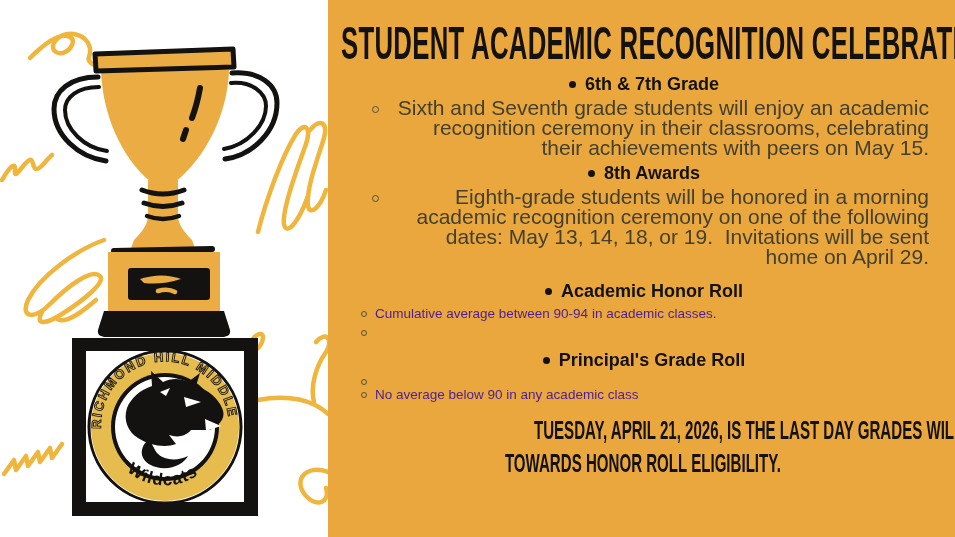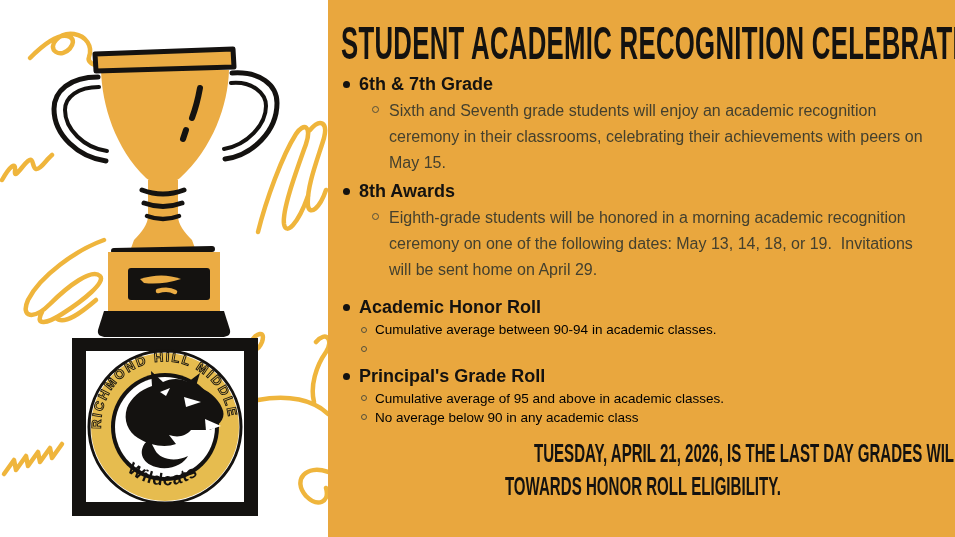--- a/index.html
+++ b/index.html
@@ -12,31 +12,31 @@
   .canvas{position:relative;width:955px;height:537px;overflow:hidden;background:var(--white,#fff);}
   .left-panel{position:absolute;left:0;top:0;width:328px;height:537px;background:var(--white,#fff);}
   .left-panel svg{display:block;width:328px;height:537px;}
   .right-panel{position:absolute;left:328px;top:0;width:627px;height:537px;
     background:var(--gold-bg,#E9A73E);padding:18px 10px 0 13px;}
   
   .cond{display:inline-block;font-weight:bold;white-space:nowrap;color:var(--ink,#141210);}
   h1{line-height:46px;margin:2px 0 7px 0;height:46px;}
   h1 .cond{font-size:46px;transform:scaleX(0.56);transform-origin:0 50%;letter-spacing:0.5px;}
   
-  .h-row{display:flex;align-items:center;margin:3px 0 2px 2px;}
+  .h-row{display:flex;align-items:center;margin:3px 0 2px 2px;justify-content:center;}
   .b-dot{width:7px;height:7px;border-radius:50%;background:var(--ink,#141210);margin:0 9px 0 0;flex:none;}
   .h-text{font-size:18px;font-weight:bold;color:var(--ink,#141210);line-height:23px;}
   .s-row{display:flex;align-items:flex-start;}
   .s-row.large{margin:2px 0 4px 31px;}
   .s-row.large .b-circ{margin-top:8px;}
   .b-circ{width:7px;height:7px;border-radius:50%;border:1.5px solid #55503a;margin-right:10px;flex:none;}
-  .s-row.large .s-text{font-size:16px;line-height:26px;color:var(--body-text,#44402E);width:540px;white-space:pre-wrap;}
+  .s-row.large .s-text{font-size:21px;line-height:20px;color:var(--body-text,#44402E);width:540px;white-space:pre-wrap;text-align:right;}
   .s-row.small{margin:0 0 1px 20px;}
   .s-row.small .b-circ{width:6px;height:6px;border-width:1.3px;margin-top:5.5px;margin-right:8px;}
-  .s-row.small .s-text{font-size:13.5px;line-height:18px;color:#000000;}
+  .s-row.small .s-text{font-size:13.5px;line-height:18px;color:#4c1d95;}
   .sec{margin-bottom:1px;}
   .sec.small-sec .h-row{margin-top:13px;}
   
   .footer{margin-top:10px;text-align:center;}
   .footer .cond{font-size:26px;line-height:33px;transform:scaleX(0.58);transform-origin:50% 50%;}
   .f-line{display:block;}
   
   .sq{fill:none;stroke:var(--squiggle,#EFB53C);stroke-width:4.5;stroke-linecap:round;stroke-linejoin:round;}
   .gold{fill:var(--trophy-gold,#EBAC44);}
   .ink{fill:var(--ink,#141210);}
@@ -164,21 +164,20 @@
         </div>
     </div>
 
     <div class="sec small-sec">
       <div class="h-row">
           <span class="b-dot"></span>
           <span class="h-text">Principal's Grade Roll</span>
         </div>
       <div class="s-row small">
           <span class="b-circ"></span>
-          <span class="s-text">Cumulative average of 95 and above in academic classes.</span>
         </div>
       <div class="s-row small">
           <span class="b-circ"></span>
           <span class="s-text">No average below 90 in any academic class</span>
         </div>
     </div>
 
 
     <div class="footer">
       <span class="f-line"><span class="cond">TUESDAY, APRIL 21, 2026, IS THE LAST DAY GRADES WILL BE COUNTED</span></span>

